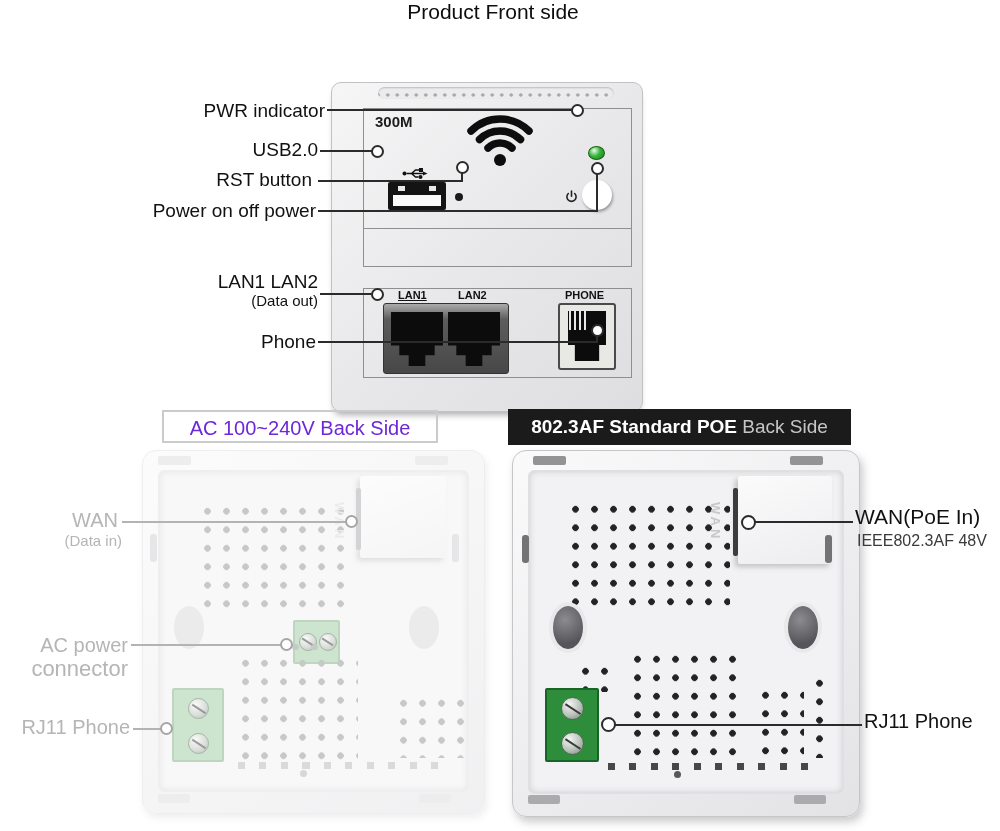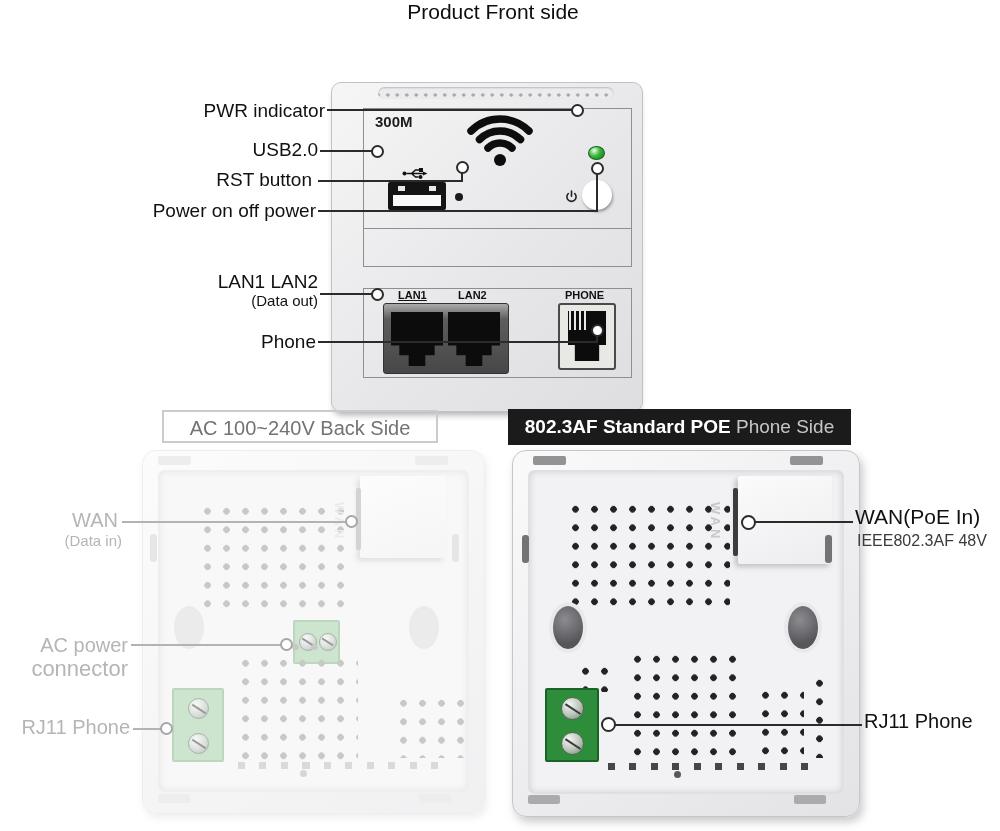--- a/index.html
+++ b/index.html
@@ -14,21 +14,21 @@
            background:#fff;border:2px solid #2b2b2b;box-sizing:border-box;}
   .ccircle.gray{border-color:#a6a6a6;}
   .lbl{position:absolute;font-size:19px;color:#111;white-space:nowrap;text-align:right;}
   .lbl.sub{font-size:15px;}
   .lbl.gray{color:#b5b5b5;}
   .lbl.left{text-align:left;}
   
   .fr-title{position:absolute;left:343px;top:0;width:300px;text-align:center;
             font-size:21px;color:#0d0d0d;}
   .ac-title{position:absolute;left:162px;top:410px;width:276px;height:33px;line-height:33px;
-            text-align:center;border:2px solid #cbcbcb;color:#737373;font-size:20px;box-sizing:border-box;}
+            text-align:center;border:2px solid #cbcbcb;color:#6d28d9;font-size:20px;box-sizing:border-box;}
   .poe-title{position:absolute;left:508px;top:409px;width:343px;height:36px;line-height:36px;
              text-align:center;background:#1b1b1b;color:#fff;font-size:19px;}
   .poe-title .strong{font-weight:bold;color:#fff;}
   .poe-title .rest{color:#c6c6c6;}
   
   .fdev{position:absolute;left:331px;top:35px;width:310px;height:328px;border-radius:10px;
         background:linear-gradient(135deg,#f6f6f7,#e7e7e9 55%,#dedee1);
         border:1px solid #c2c2c5;box-shadow:0 6px 6px -3px rgba(110,110,115,.55);margin-top:47px;}
   .vent-strip{position:absolute;left:46px;top:4px;width:236px;height:12px;border-radius:6px;
         background-color:#ececee;box-shadow:inset 0 1px 2px #b9b9bc;
@@ -173,21 +173,21 @@
   <div class="lbl" style="right:675px;top:100px;">PWR indicator</div>
   <div class="lbl" style="right:682px;top:139px;">USB2.0</div>
   <div class="lbl" style="right:688px;top:169px;margin-left:29px;">RST button</div>
   <div class="lbl" style="right:684px;top:200px;">Power on off power</div>
   <div class="lbl" style="right:682px;top:271px;">LAN1 LAN2</div>
   <div class="lbl sub" style="right:682px;top:292px;">(Data out)</div>
   <div class="lbl" style="right:684px;top:331px;">Phone</div>
 
   <div class="ac-title">AC 100~240V Back Side</div>
   <div class="poe-title">
-    <span class="strong">802.3AF Standard POE</span><span class="rest"> Phone Side</span>
+    <span class="strong">802.3AF Standard POE</span><span class="rest"> Back Side</span>
   </div>
 
   <div class="bdev fade" style="left:142px;top:450px;width:341px;height:362px;">
     <div class="bplate" style="border-color:#dedee1;box-shadow:2px 4px 7px rgba(160,160,165,.35);"></div>
     <div class="clip" style="left:16px;top:6px;width:33px;"></div>
     <div class="clip" style="left:273px;top:6px;width:33px;"></div>
     <div class="binner" style="left:16px;top:20px;width:309px;height:320px;"></div>
     <div class="dots" style="left:52px;top:48px;width:152px;height:110px;"></div>
     <div class="wanblock" style="left:218px;top:26px;width:86px;height:82px;"></div>
     <div class="wanslot" style="left:214px;top:38px;height:62px;"></div>

